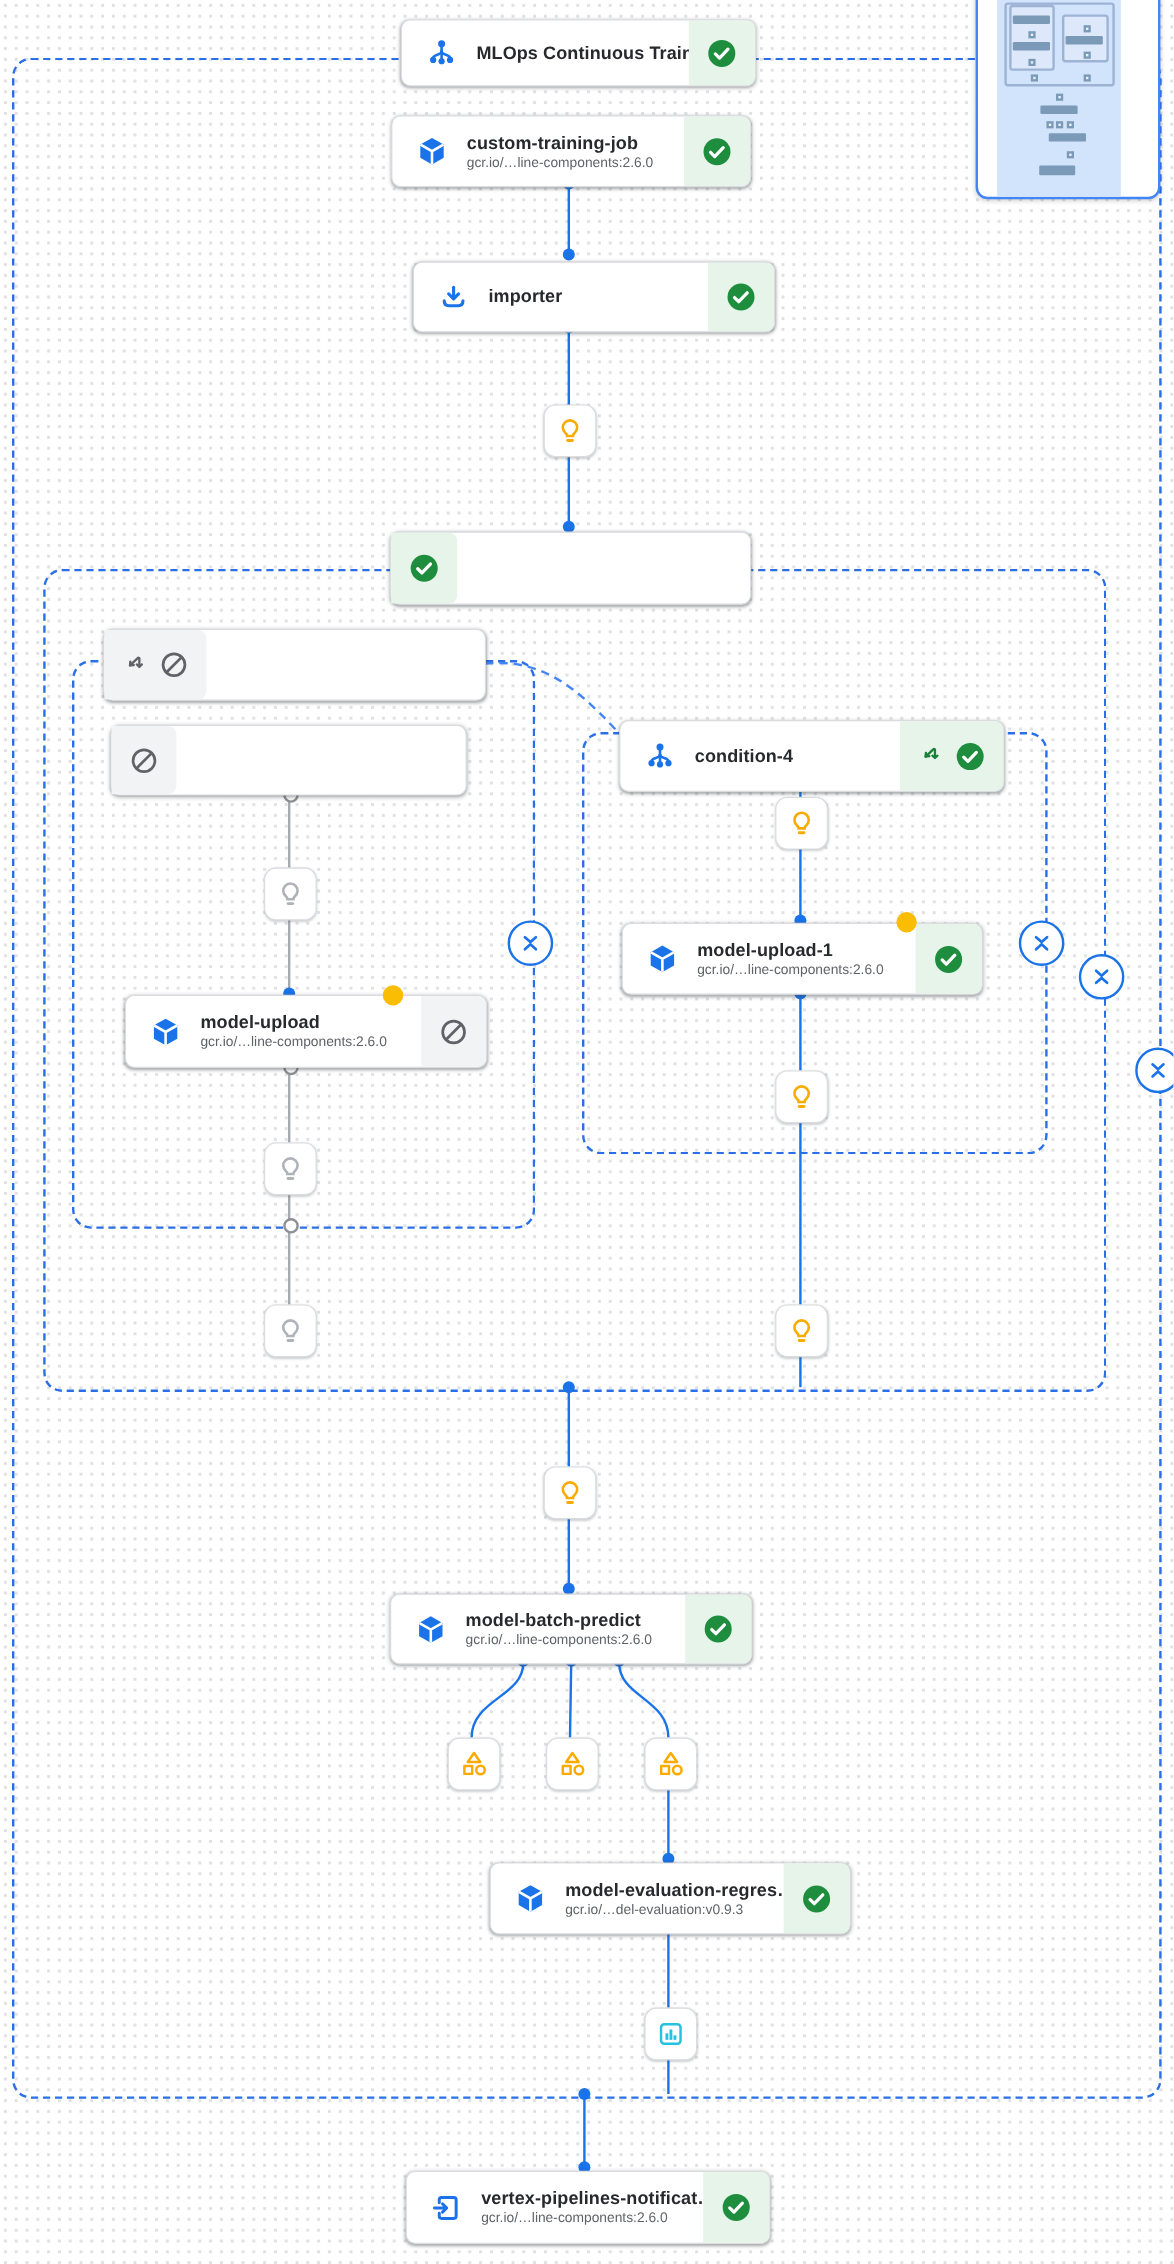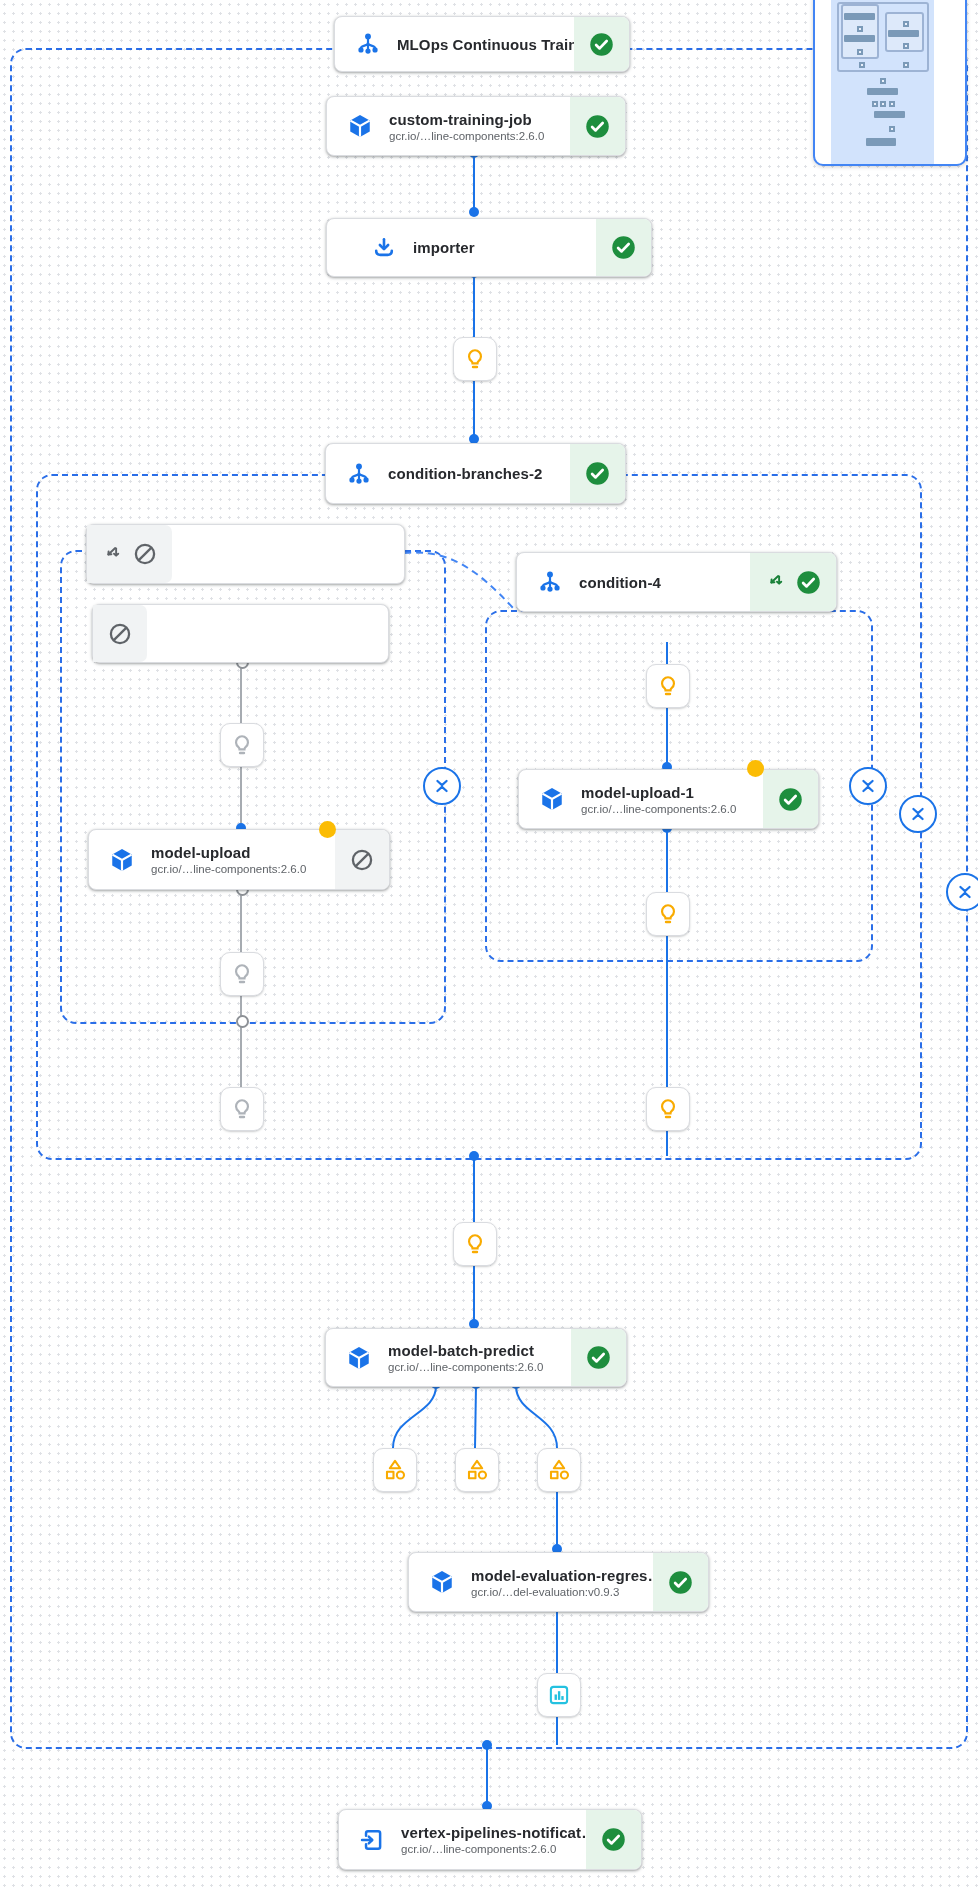--- a/index.html
+++ b/index.html
@@ -136,21 +136,21 @@
     <div class="node-status st-green">
       <span>
           <svg width="27" height="27" viewBox="0 0 24 24">
             <circle cx="12" cy="12" r="10" fill="#1e8e3e"></circle>
             <path d="M7.2 12.4l3.1 3.1 6.3-6.6" fill="none" stroke="#fff" stroke-width="2.4" stroke-linecap="round" stroke-linejoin="round"></path>
           </svg>
         </span>
     </div>
   </div>
 
-  <div class="node" style="left:326px;top:218px;width:300px;height:57px;padding-left:24px;">
+  <div class="node" style="left:344px;top:218px;width:300px;height:57px;">
     <div class="node-main">
       <span>
         <svg width="26" height="26" viewBox="0 0 24 24">
             <g stroke="#1a73e8" stroke-width="2.4" fill="none" stroke-linecap="round" stroke-linejoin="round">
               <path d="M12 4v8.6"></path>
               <path d="M8.2 9.2L12 13l3.8-3.8"></path>
               <path d="M4.8 14.5c0 3 1.9 3.8 3.7 3.8h7c1.8 0 3.7-.8 3.7-3.8"></path>
             </g>
           </svg>
       </span>
@@ -160,37 +160,20 @@
       <span>
           <svg width="27" height="27" viewBox="0 0 24 24">
             <circle cx="12" cy="12" r="10" fill="#1e8e3e"></circle>
             <path d="M7.2 12.4l3.1 3.1 6.3-6.6" fill="none" stroke="#fff" stroke-width="2.4" stroke-linecap="round" stroke-linejoin="round"></path>
           </svg>
         </span>
     </div>
   </div>
 
   <div class="node" style="left:325px;top:443px;width:299px;height:59px;">
-    <div class="node-main">
-      <span>
-        <svg width="26" height="26" viewBox="0 0 24 24">
-            <g stroke="#1a73e8" stroke-width="2" fill="none" stroke-linecap="round">
-              <path d="M12 7v4"></path>
-              <path d="M12 11c0 3-6.5 2-6.5 5"></path>
-              <path d="M12 11v6"></path>
-              <path d="M12 11c0 3 6.5 2 6.5 5"></path>
-            </g>
-            <circle cx="12" cy="5" r="2.7" fill="#1a73e8"></circle>
-            <circle cx="5.5" cy="17.5" r="2.4" fill="#1a73e8"></circle>
-            <circle cx="12" cy="18.5" r="2.4" fill="#1a73e8"></circle>
-            <circle cx="18.5" cy="17.5" r="2.4" fill="#1a73e8"></circle>
-          </svg>
-      </span>
-      <div class="node-title">condition-branches-2</div>
-    </div>
     <div class="node-status st-green">
       <span>
           <svg width="27" height="27" viewBox="0 0 24 24">
             <circle cx="12" cy="12" r="10" fill="#1e8e3e"></circle>
             <path d="M7.2 12.4l3.1 3.1 6.3-6.6" fill="none" stroke="#fff" stroke-width="2.4" stroke-linecap="round" stroke-linejoin="round"></path>
           </svg>
         </span>
     </div>
   </div>
 
@@ -223,21 +206,21 @@
           <svg width="26" height="26" viewBox="0 0 24 24">
             <g stroke="#5f6368" stroke-width="2.1" fill="none">
               <circle cx="12" cy="12" r="8.4"></circle>
               <path d="M6.3 17.7L17.7 6.3"></path>
             </g>
           </svg>
         </span>
     </div>
   </div>
 
-  <div class="node" style="left:88px;top:829px;width:300px;height:59px;">
+  <div class="node" style="left:104px;top:829px;width:300px;height:59px;">
     <div class="node-main">
       <span>
         <svg width="26" height="26" viewBox="0 0 24 24">
             <path d="M12 1.8L21 6.9v10.2L12 22.2 3 17.1V6.9z" fill="#1a73e8"></path>
             <path d="M12 22V12M3.2 7L12 12l8.8-5" stroke="#fff" stroke-width="2" fill="none"></path>
           </svg>
       </span>
       <div>
         <div class="node-title">model-upload</div>
         <div class="node-sub">gcr.io/…line-components:2.6.0</div>
@@ -249,21 +232,21 @@
             <g stroke="#5f6368" stroke-width="2.1" fill="none">
               <circle cx="12" cy="12" r="8.4"></circle>
               <path d="M6.3 17.7L17.7 6.3"></path>
             </g>
           </svg>
         </span>
     </div>
   </div>
   <div class="amberdot" style="left:319px;top:821px;"></div>
 
-  <div class="node" style="left:516px;top:552px;width:319px;height:58px;gap:46px;">
+  <div class="node" style="left:516px;top:600px;width:319px;height:58px;gap:46px;">
     <div class="node-main">
       <span>
         <svg width="26" height="26" viewBox="0 0 24 24">
             <g stroke="#1a73e8" stroke-width="2" fill="none" stroke-linecap="round">
               <path d="M12 7v4"></path>
               <path d="M12 11c0 3-6.5 2-6.5 5"></path>
               <path d="M12 11v6"></path>
               <path d="M12 11c0 3 6.5 2 6.5 5"></path>
             </g>
             <circle cx="12" cy="5" r="2.7" fill="#1a73e8"></circle>

